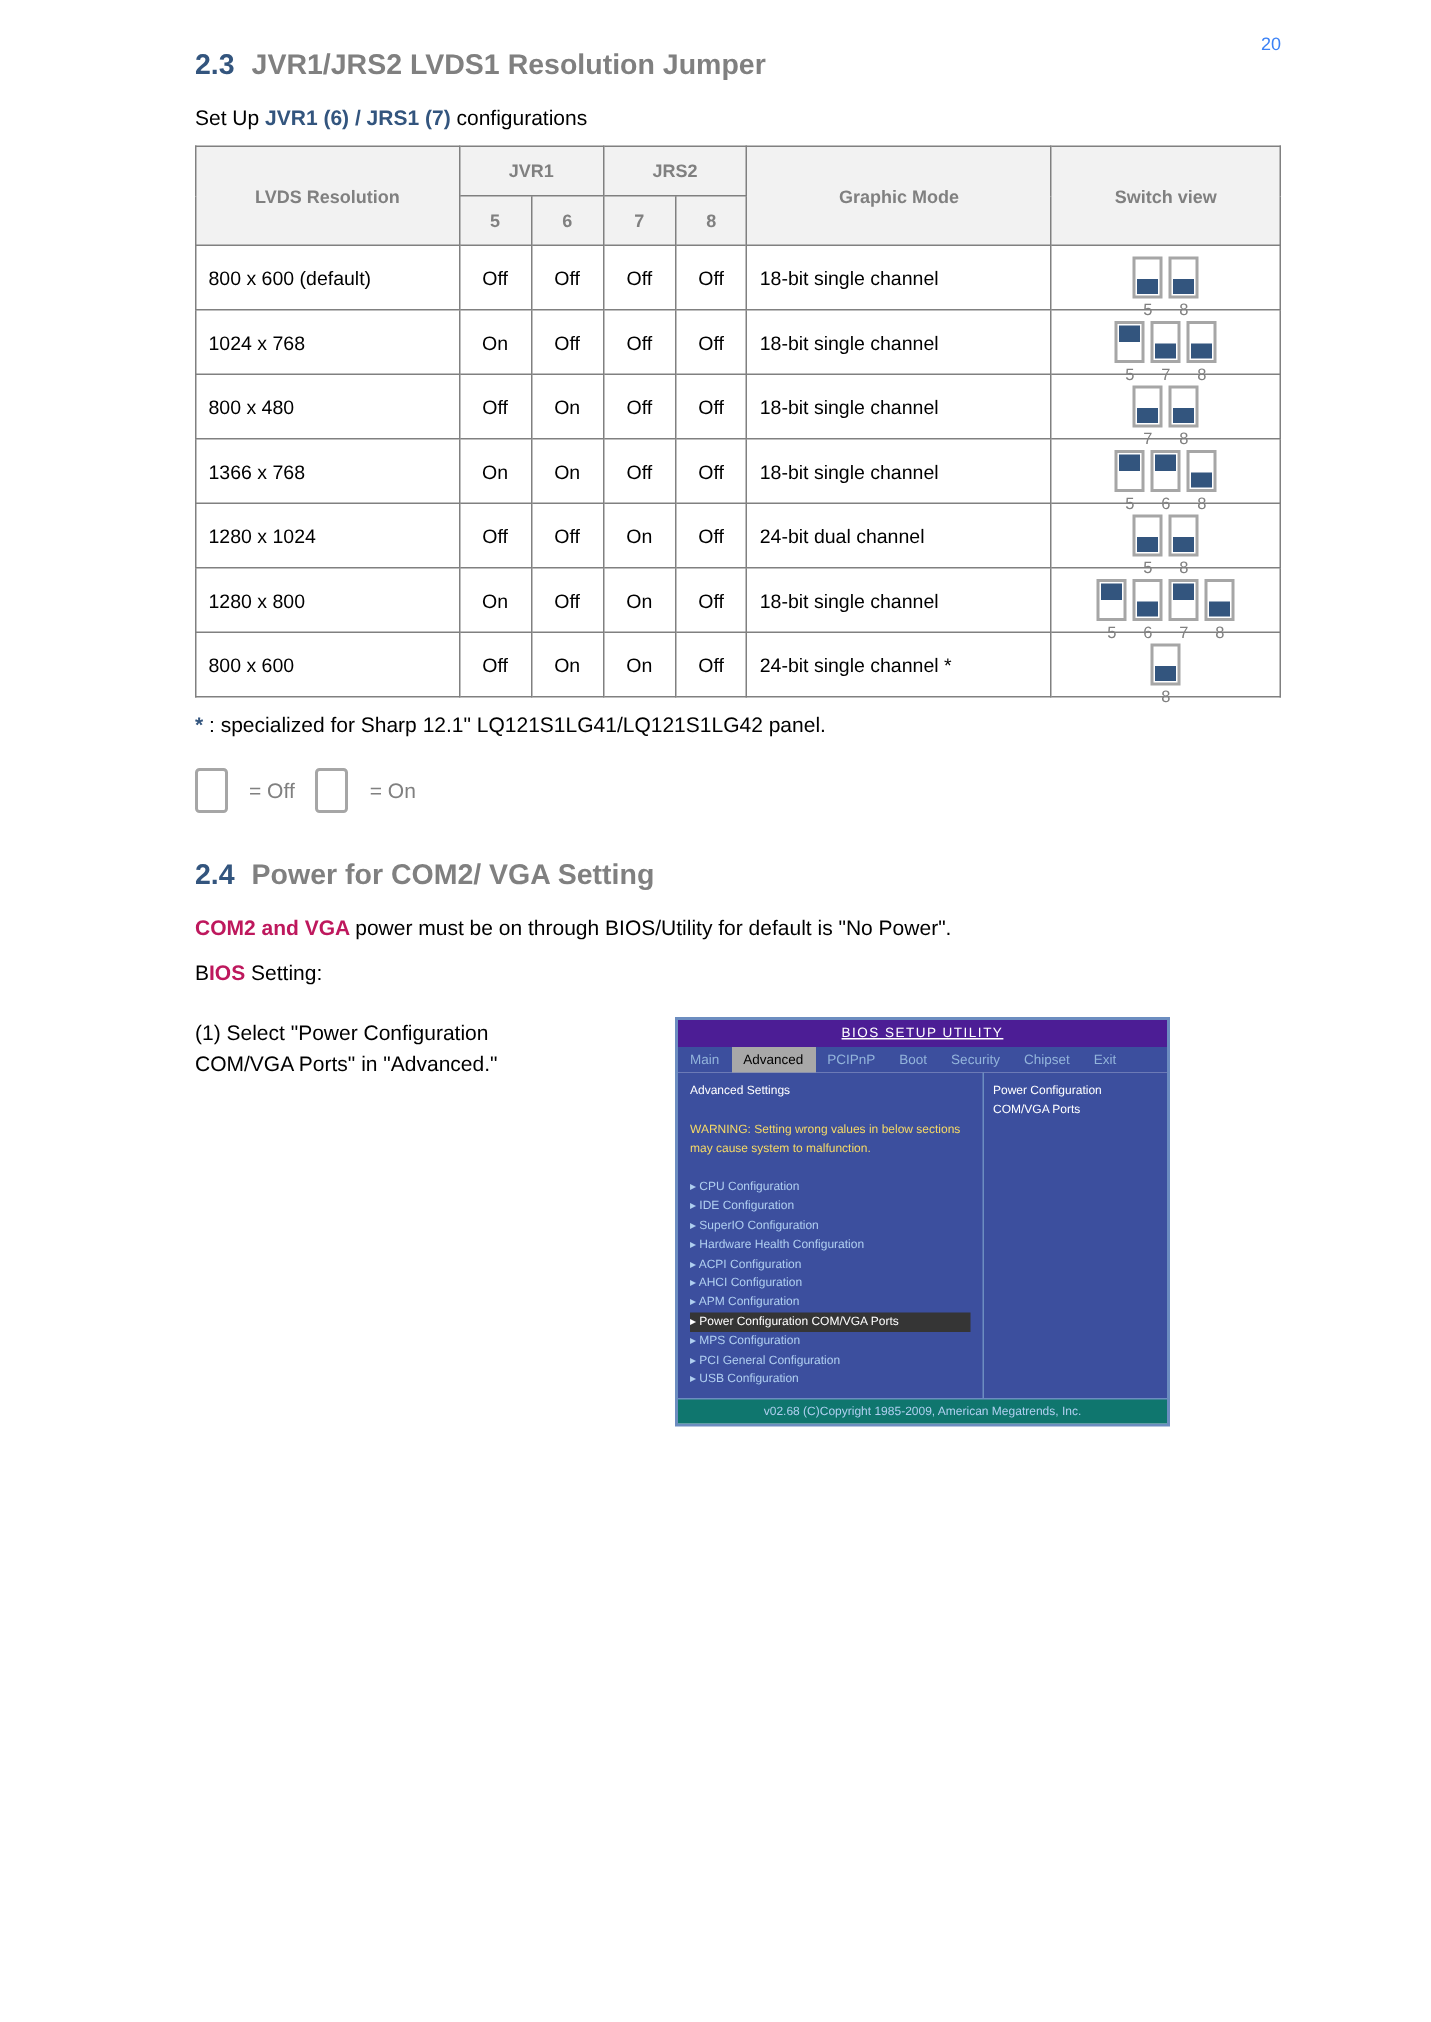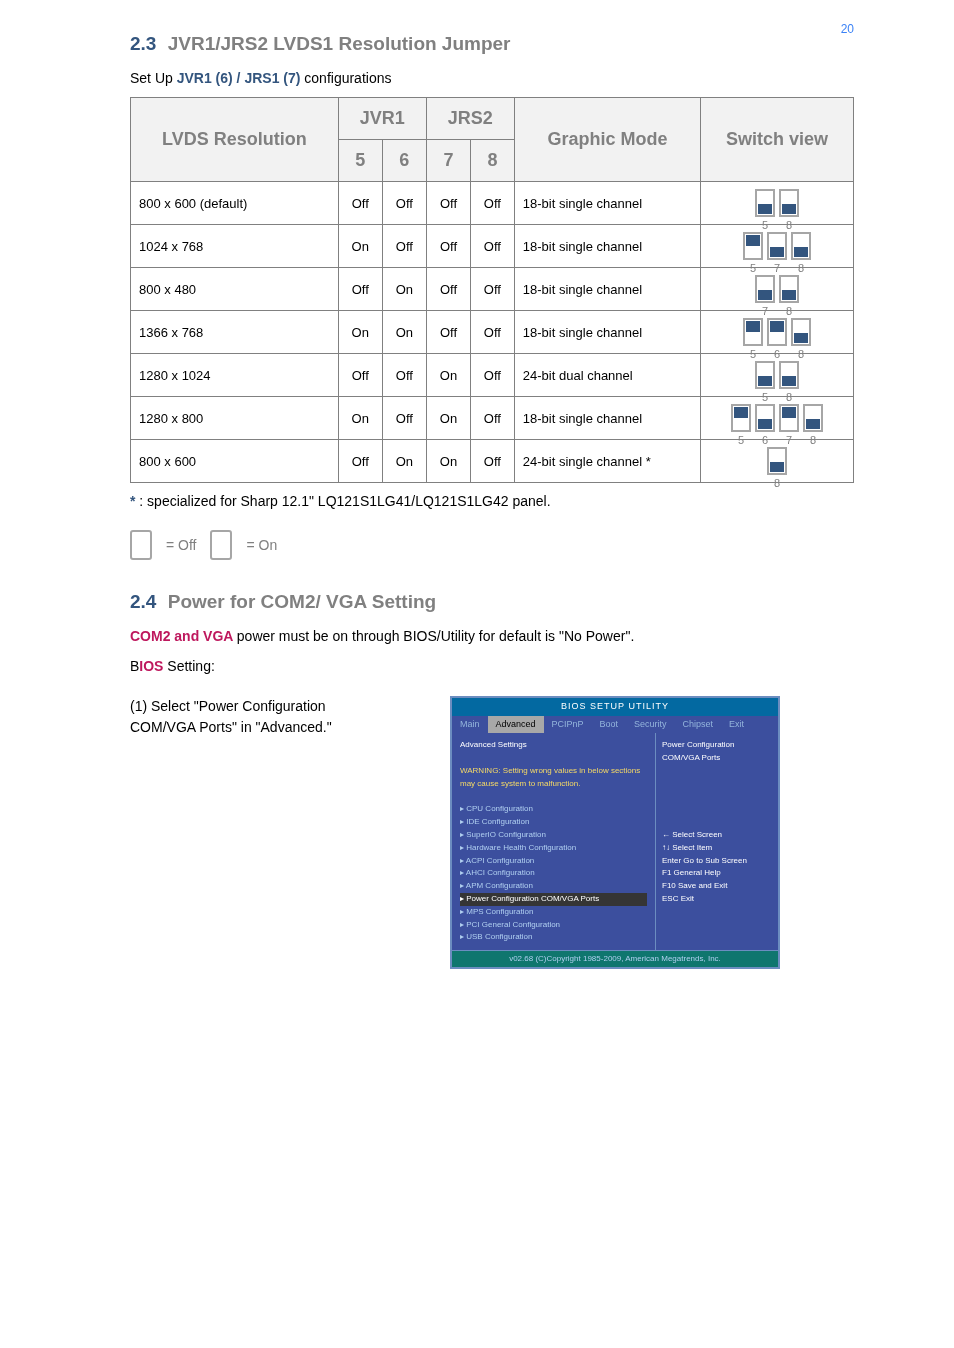--- a/index.html
+++ b/index.html
@@ -43,21 +43,21 @@
   table.cfg th, table.cfg td {
     border: 1px solid #808080;
     padding: 7px 8px;
     vertical-align: middle;
   }
   table.cfg th {
     background: #f2f2f2;
     font-weight: bold;
     text-align: center;
     color: #808080;
-    font-size: 18px;
+    font-size: 12px;
   }
   table.cfg td { text-align: left; }
   table.cfg td.c { text-align: center; }
   .sw-cell {
     display: flex;
     justify-content: center;
     gap: 4px;
     align-items: center;
   }
   .sw-box {
@@ -124,26 +124,27 @@
     align-items: flex-start;
     gap: 60px;
     margin-top: 18px;
   }
   .lower-text { flex: 0 0 260px; font-size: 14px; }
   .bios-wrap {
     width: 330px;
     border: 2px solid #6c8dc0;
   }
   .bios-title {
-    background: #0369a1;
+    background: #4c1d95;
     color: #fff;
     text-align: center;
     font-size: 9px;
     padding: 2px 16px;
     letter-spacing: 1px;
+    text-decoration: underline;
   }
   .bios-menu {
     background: #3c4f9e;
     display: flex;
     font-size: 9px;
     color: #93b4db;
   }
   .bios-menu span { padding: 2px 8px; }
   .bios-menu span.active { background: #a8a8a8; color: #000; }
   .bios-body {
@@ -408,25 +409,17 @@
             <div class="hot">▸ Power Configuration COM/VGA Ports</div>
             <div>▸ MPS Configuration</div>
             <div>▸ PCI General Configuration</div>
             <div>▸ USB Configuration</div>
           </div>
       </div>
       <div class="bios-right">
         <div class="wh">Power Configuration</div>
         <div class="wh">COM/VGA Ports</div>
         <br><br><br><br><br>
-        <div id="bios-help">
-            <div class="wh">←    Select Screen</div>
-            <div class="wh">↑↓   Select Item</div>
-            <div class="wh">Enter Go to Sub Screen</div>
-            <div class="wh">F1    General Help</div>
-            <div class="wh">F10   Save and Exit</div>
-            <div class="wh">ESC   Exit</div>
-          </div>
       </div>
     </div>
     <div class="bios-foot">v02.68 (C)Copyright 1985-2009, American Megatrends, Inc.</div>
   </div>
 </div>
 
 </body></html>

